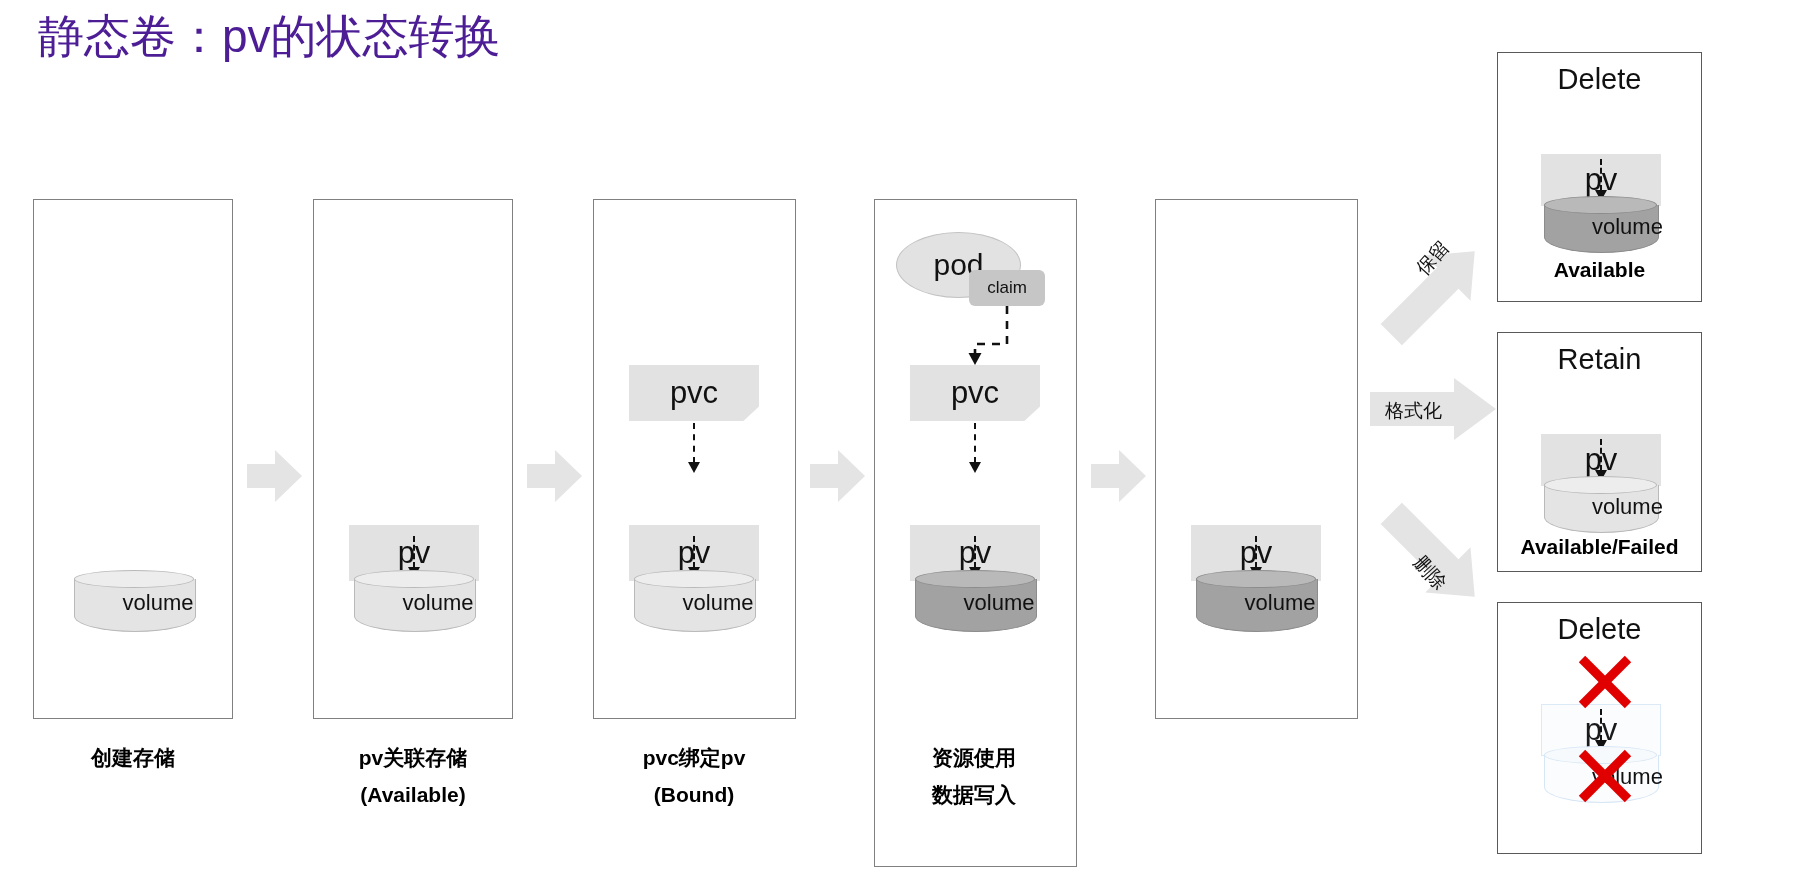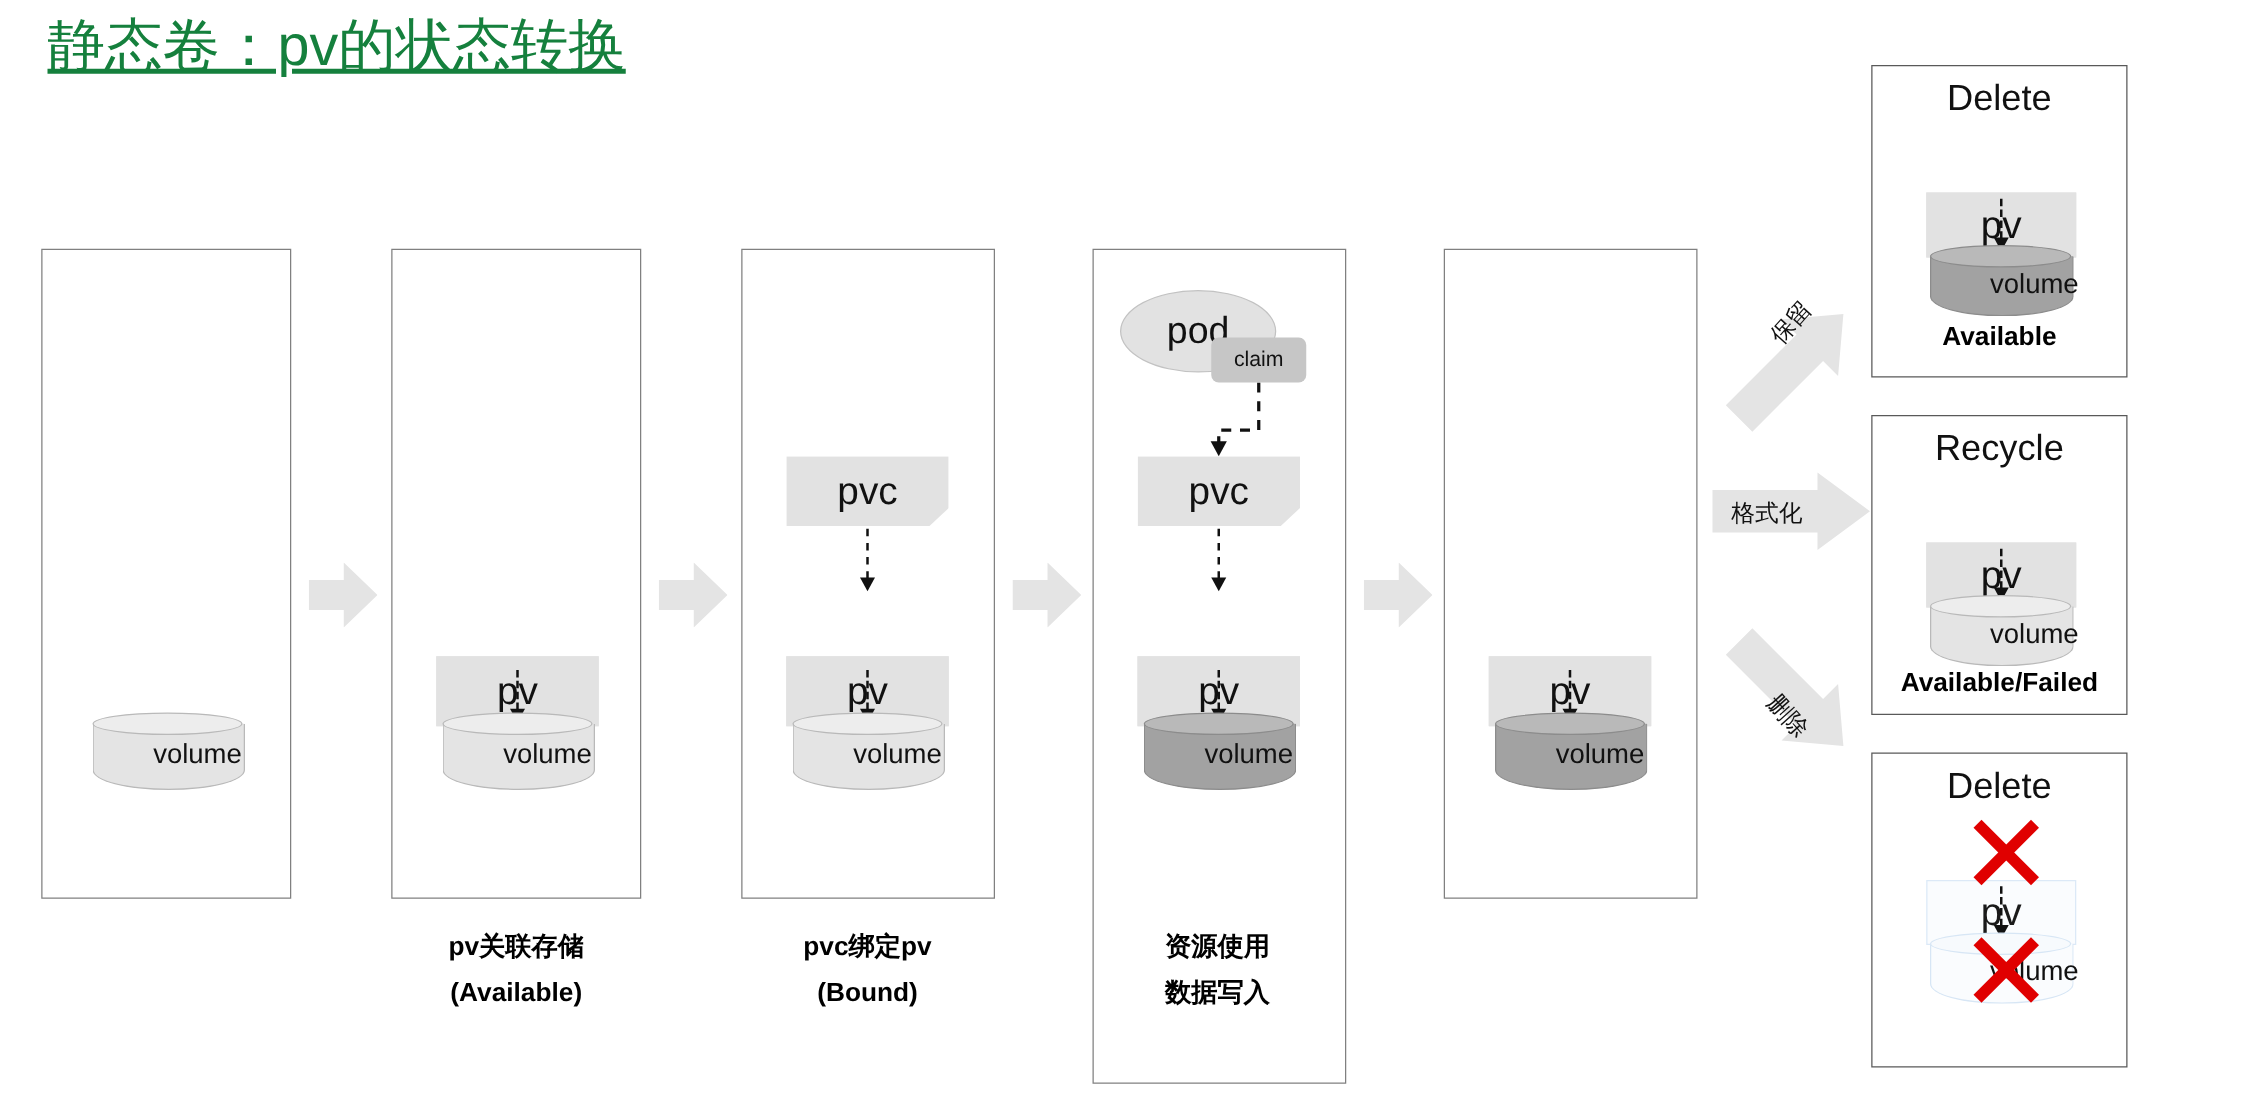--- a/index.html
+++ b/index.html
@@ -6,21 +6,21 @@
   body{
     width:1798px;height:876px;background:#ffffff;
     font-family:"Liberation Sans","DejaVu Sans",sans-serif;
     overflow:hidden;position:relative;
   }
   #stage{position:absolute;left:0;top:0;width:1798px;height:876px;}
 
   
   .title{
     position:absolute;left:38px;top:6px;
-    font-size:46px;color:#15803d;font-weight:400;white-space:nowrap;text-decoration:underline;
+    font-size:46px;color:#4c1d95;font-weight:400;white-space:nowrap;
   }
 
   
   .stage-box{
     position:absolute;border:1.6px solid #808080;background:#ffffff;box-sizing:border-box;
   }
   .stage-caption{
     position:absolute;text-align:center;font-weight:bold;font-size:21px;color:#000;
     line-height:1.75;white-space:nowrap;
   }
@@ -125,20 +125,23 @@
 
   <div class="title">静态卷：pv的状态转换</div>
 
   <div class="stage-box" style="left:33px;top:199px;width:200px;height:520px;">
     <div class="cyl light" style="left:40px;top:370px;width:120px;height:62px;">
       <div class="body"></div>
         <div class="top"></div>
       <div class="lbl">volume</div>
     </div>
   </div>
+  <div class="stage-caption" style="left:33px;top:740px;width:200px;">
+    <div>创建存储</div>
+  </div>
 
   <div class="flow-arrow" style="left:247px;top:450px;">
     <svg width="55" height="52" viewBox="0 0 55 52">
         <polygon points="0,14 28,14 28,0 55,26 28,52 28,38 0,38" fill="#E4E4E4"></polygon>
       </svg>
   </div>
 
   <div class="stage-box" style="left:313px;top:199px;width:200px;height:520px;">
     <div class="node-pv" style="left:35px;top:278px;width:130px;height:56px;">pv</div>
     <div class="dash" style="left:70px;top:336px;width:60px;height:42px;">
@@ -280,21 +283,21 @@
     </div>
     <div class="cyl dark" style="left:46px;top:143px;width:113px;height:57px;">
       <div class="body"></div>
         <div class="top"></div>
       <div class="lbl">volume</div>
     </div>
     <div class="outcome-status" style="top:205px;">Available</div>
   </div>
 
   <div class="outcome" style="left:1497px;top:332px;width:205px;height:240px;">
-    <div class="outcome-title" style="top:10px;">Recycle</div>
+    <div class="outcome-title" style="top:10px;">Retain</div>
     <div class="node-pv" style="left:43px;top:54px;width:120px;height:52px;">pv</div>
     <div class="dash" style="left:73px;top:106px;width:60px;height:42px;">
       <div class="line"></div>
         <div class="head"></div>
     </div>
     <div class="cyl light" style="left:46px;top:143px;width:113px;height:57px;">
       <div class="body"></div>
         <div class="top"></div>
       <div class="lbl">volume</div>
     </div>

